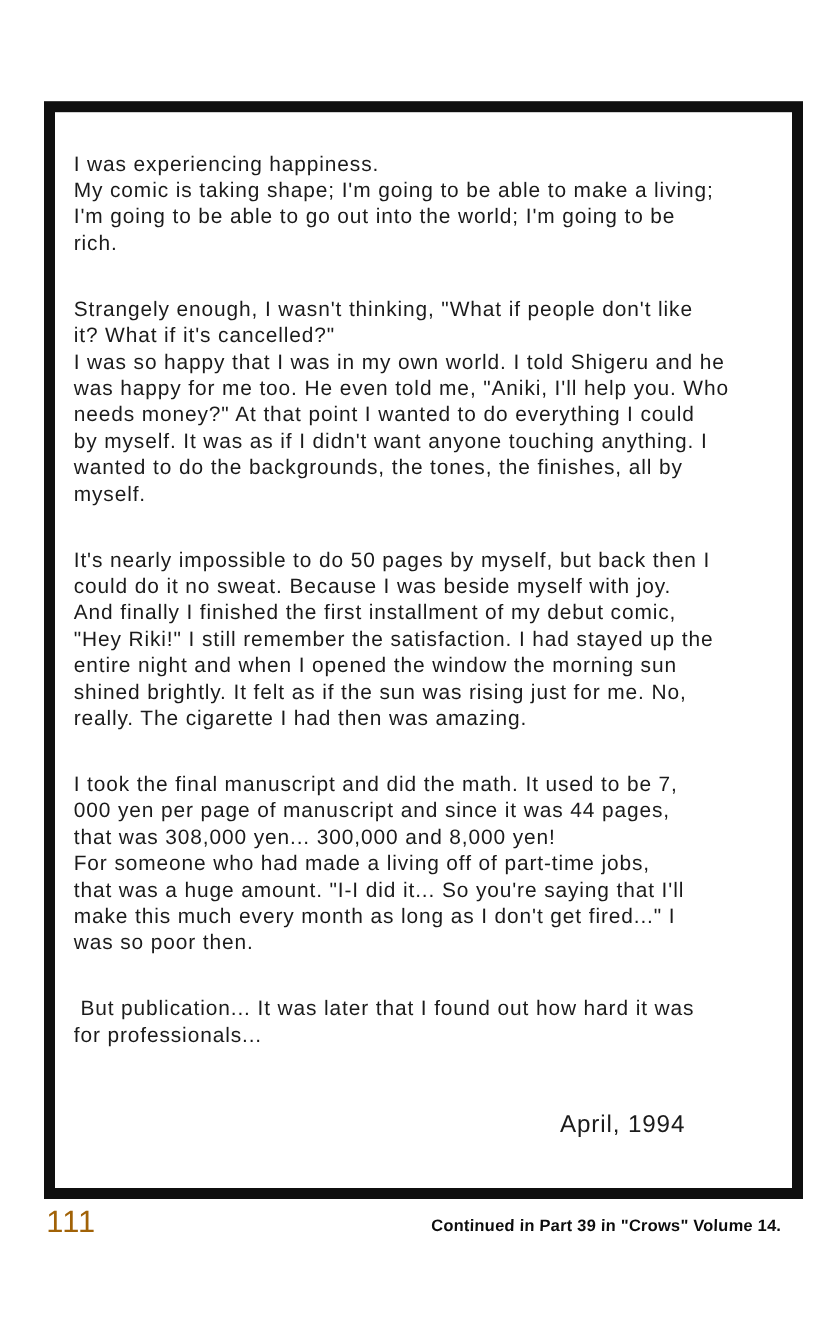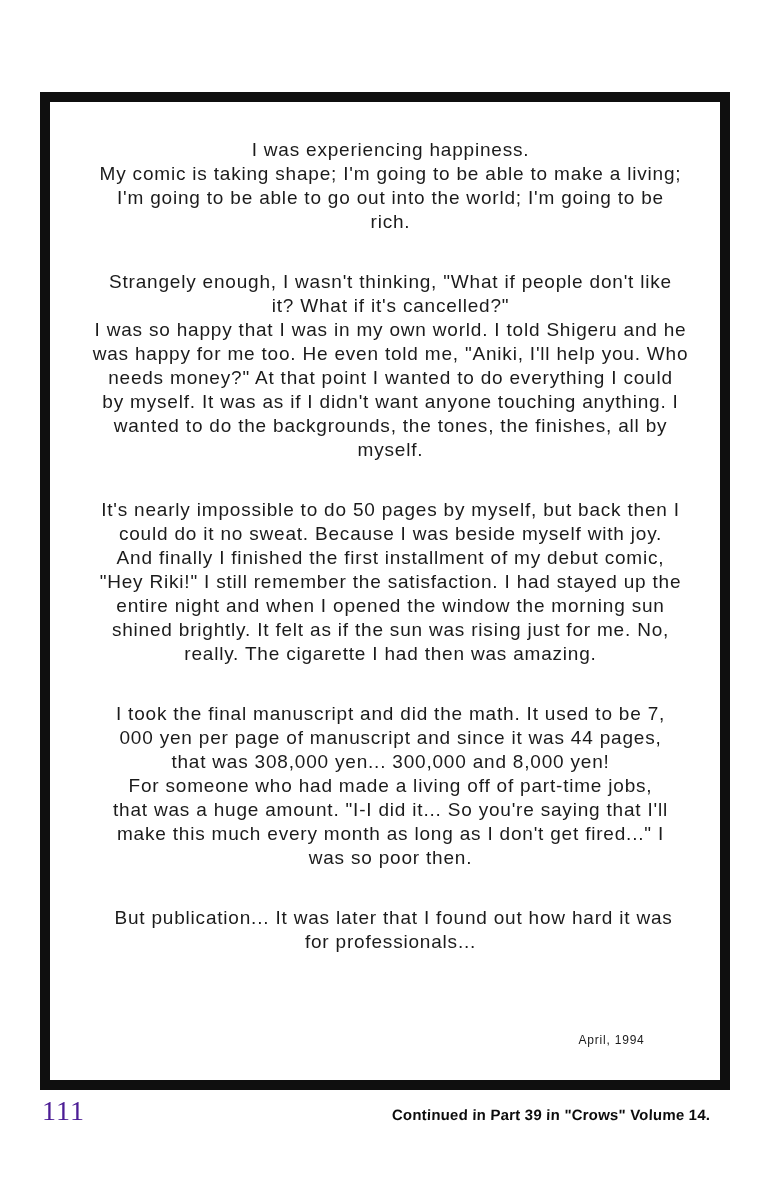--- a/index.html
+++ b/index.html
@@ -23,50 +23,49 @@
     background: var(--background);
   }
   .frame {
     position: absolute;
     left: 40px;
     top: 92px;
     width: 690px;
     height: 998px;
     border: 10px solid var(--frame-border);
     background: var(--background);
-    text-align: center;
   }
   .text-block {
     position: absolute;
     left: 17px;
     top: 36px;
     right: 6px;
     font-size: 19px;
     line-height: 24px;
     letter-spacing: 0.8px;
     white-space: pre;
   }
   .paragraph + .paragraph { margin-top: 36px; }
   .text-line { height: 24px; }
   .date-line {
-    margin-top: 74px;
+    margin-top: 56px;
     margin-left: 442px;
-    font-size: 12px;
+    font-size: 22px;
     line-height: 24px;
     letter-spacing: 0.8px;
   }
   .page-number {
     position: absolute;
     left: 42px;
     top: 1096px;
-    font-family: Liberation Serif, serif;
+    font-family: Liberation Sans, sans-serif;
     font-size: 28px;
     line-height: 30px;
     letter-spacing: 1px;
-    color: #4c1d95;
+    color: #a16207;
   }
   .continued-note {
     position: absolute;
     right: 48px;
     top: 1106px;
     font-size: 15px;
     line-height: 18px;
     font-weight: bold;
     letter-spacing: 0.2px;
     color: #0c0c0c;

